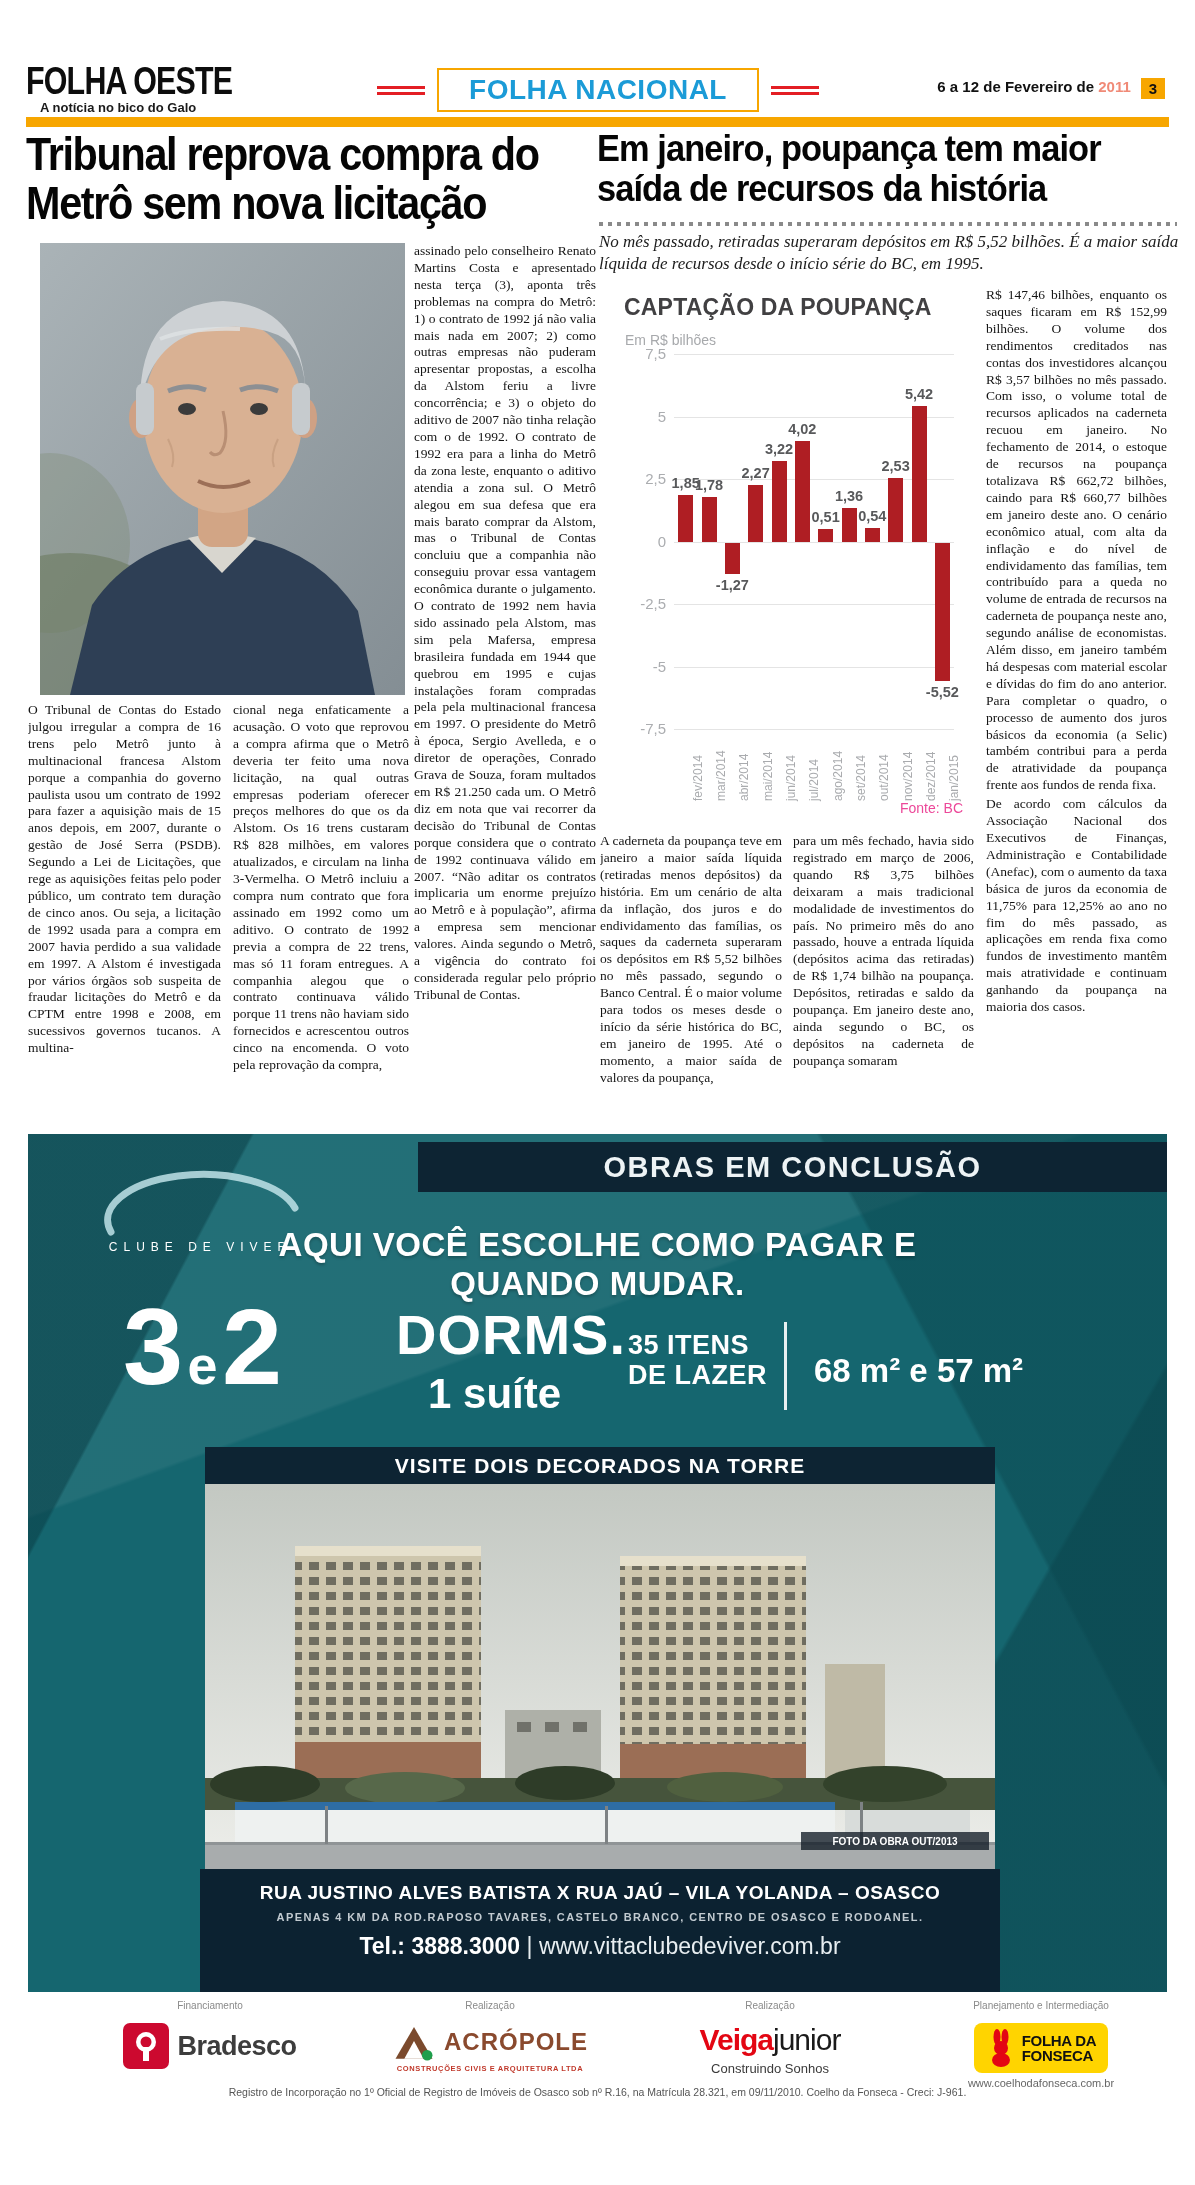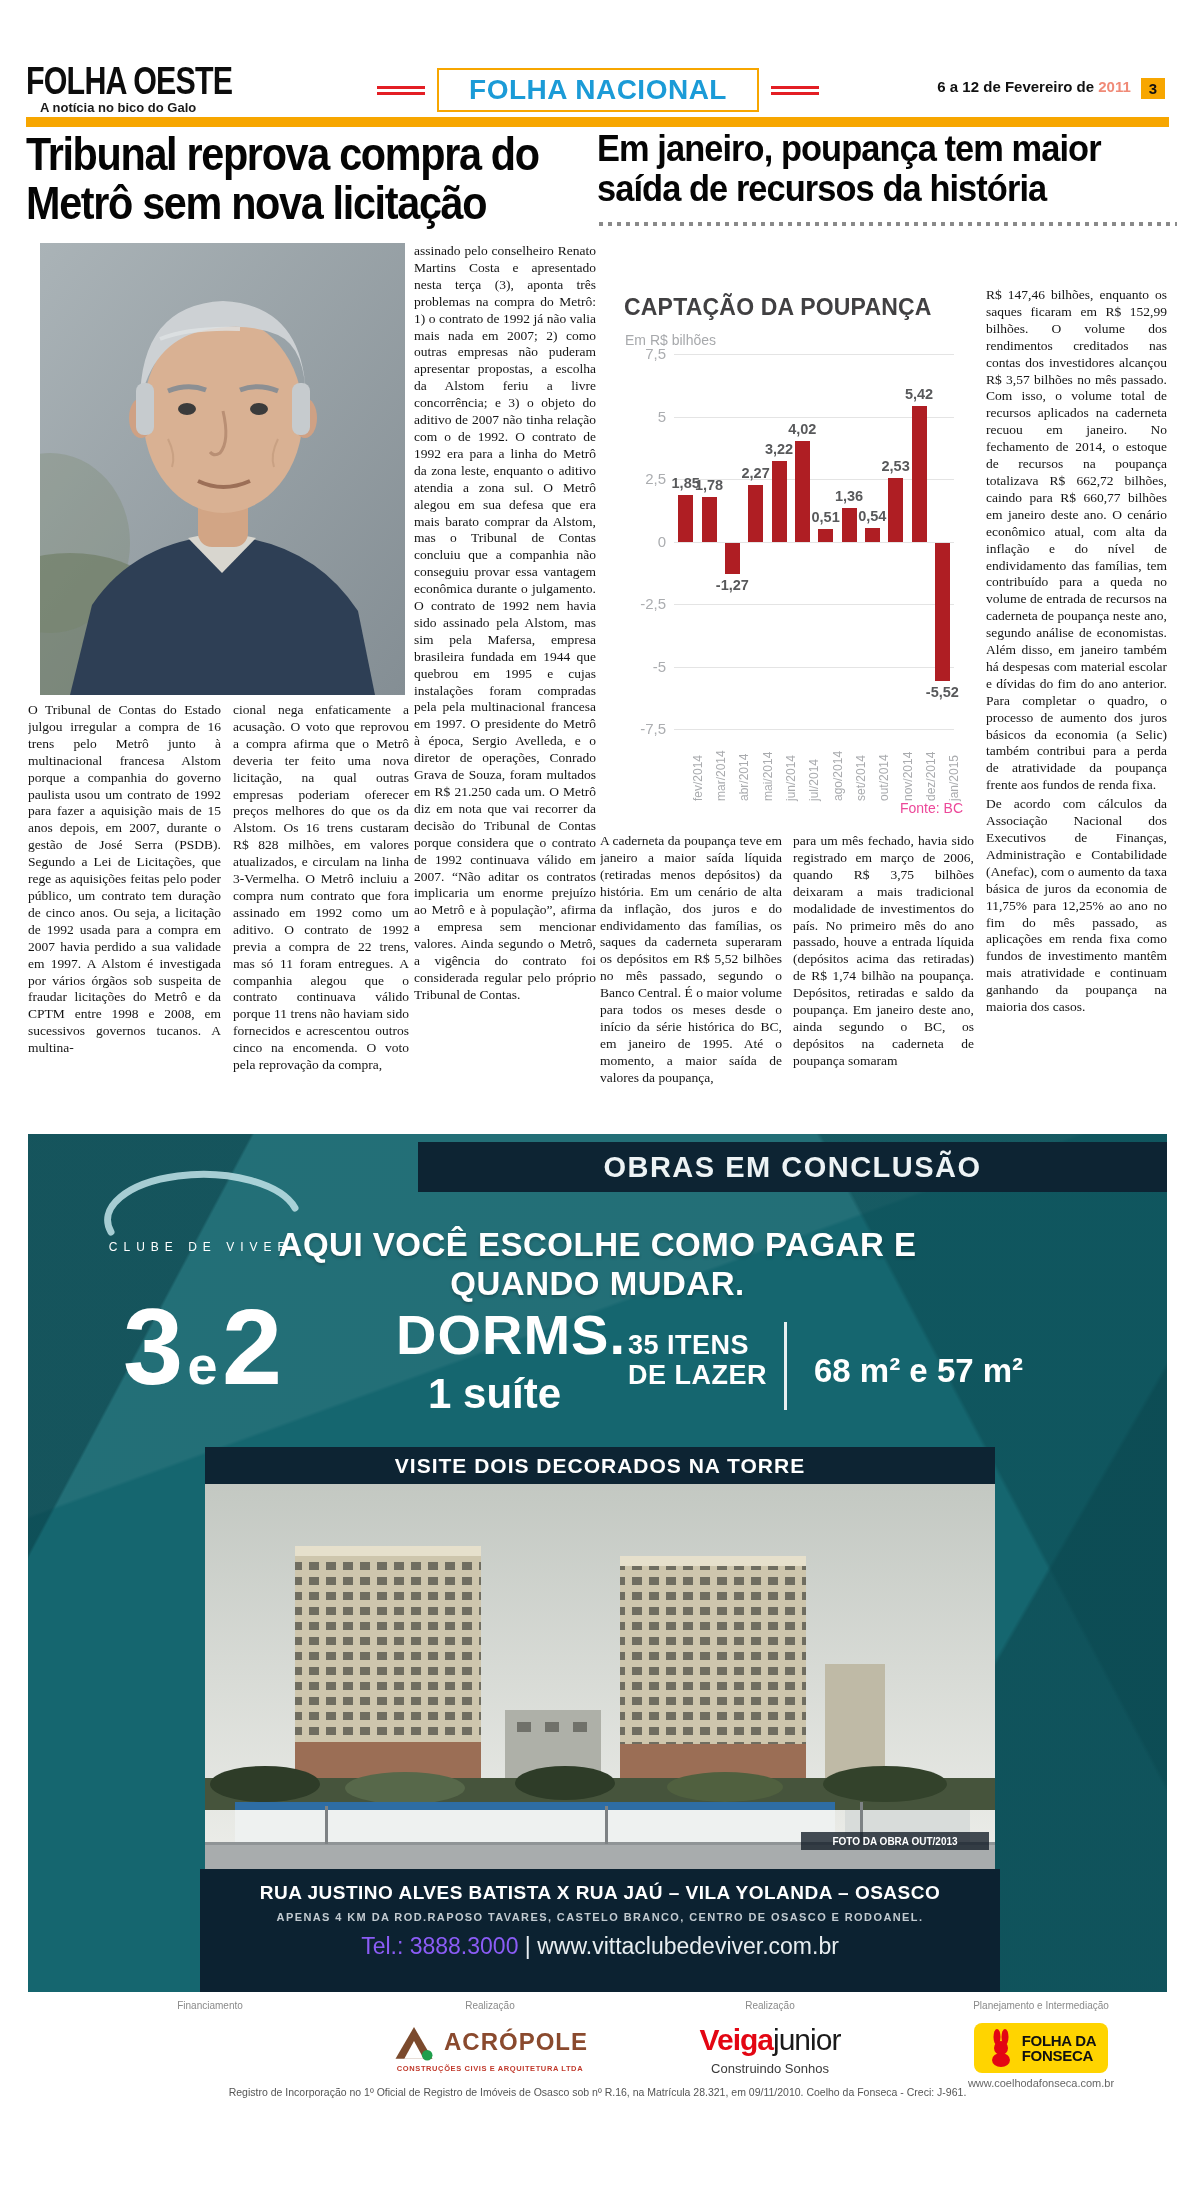--- a/index.html
+++ b/index.html
@@ -80,21 +80,21 @@
   .items { position:absolute; left:600px; top:36px; font-size:27px; line-height:30px; font-weight:bold; letter-spacing:.5px; }
   .spec-divider { position:absolute; left:756px; top:28px; width:3px; height:88px; background:rgba(255,255,255,.9); }
   .area { position:absolute; left:786px; top:58px; font-size:33px; font-weight:bold; }
   .visit-bar { position:absolute; left:177px; top:313px; width:790px; height:37px; background:#0D2433; text-align:center;
                line-height:37px; color:#fff; font-weight:bold; font-size:21px; letter-spacing:1px; }
   .ad-photo { position:absolute; left:177px; top:350px; width:790px; height:385px; overflow:hidden; }
   .addr-bar { position:absolute; left:172px; top:735px; width:800px; height:123px; background:#0C2231; text-align:center; }
   .addr-l1 { margin-top:13px; font-size:19px; font-weight:bold; color:#ffffff; letter-spacing:.5px; }
   .addr-l2 { margin-top:7px; font-size:11px; font-weight:bold; color:#C2CBD1; letter-spacing:1.4px; }
   .addr-l3 { margin-top:10px; font-size:23px; color:#E8EEF1; }
-  .addr-l3 .tel { font-weight:normal; color:#8b5cf6; }
+  .addr-l3 .tel { font-weight:bold; color:#ffffff; }
 
   
   .partner { position:absolute; top:2000px; text-align:center; }
   .partner .plabel { font-size:10px; color:#8a8a8a; margin-bottom:12px; }
   .p-bradesco { left:90px; width:240px; }
   .p-acropole { left:370px; width:240px; }
   .p-veiga    { left:650px; width:240px; }
   .p-coelho   { left:925px; width:232px; }
   .logo-row { display:flex; align-items:center; justify-content:center; gap:8px; }
   .bradesco-name { font-size:27px; font-weight:bold; color:#3d3d3d; letter-spacing:-.5px; }
@@ -159,20 +159,21 @@
       <path d="M120,96 Q150,84 200,86" stroke="#DFE2E4" stroke-width="4" fill="none" opacity=".8"></path>
     </svg>
   </div>
 
   <div class="body-col la-col1">O Tribunal de Contas do Estado julgou irregular a compra de 16 trens pelo Metrô junto à multinacional francesa Alstom porque a companhia do governo paulista usou um contrato de 1992 para fazer a aquisição mais de 15 anos depois, em 2007, durante o gestão de José Serra (PSDB). Segundo a Lei de Licitações, que rege as aquisições feitas pelo poder público, um contrato tem duração de cinco anos. Ou seja, a licitação de 1992 usada para a compra em 2007 havia perdido a sua validade em 1997. A Alstom é investigada por vários órgãos sob suspeita de fraudar licitações do Metrô e da CPTM entre 1998 e 2008, em sucessivos governos tucanos. A multina-</div>
   <div class="body-col la-col2">cional nega enfaticamente a acusação. O voto que reprovou a compra afirma que o Metrô deveria ter feito uma nova licitação, na qual outras empresas poderiam oferecer preços melhores do que os da Alstom. Os 16 trens custaram R$ 828 milhões, em valores atualizados, e circulam na linha 3-Vermelha. O Metrô incluiu a compra num contrato que fora assinado em 1992 como um aditivo. O contrato de 1992 previa a compra de 22 trens, mas só 11 foram entregues. A companhia alegou que o contrato continuava válido porque 11 trens não haviam sido fornecidos e acrescentou outros cinco na encomenda. O voto pela reprovação da compra,</div>
   <div class="body-col la-col3">assinado pelo conselheiro Renato Martins Costa e apresentado nesta terça (3), aponta três problemas na compra do Metrô: 1) o contrato de 1992 já não valia mais nada em 2007; 2) como outras empresas não puderam apresentar propostas, a escolha da Alstom feriu a livre concorrência; e 3) o objeto do aditivo de 2007 não tinha relação com o de 1992. O contrato de 1992 era para a linha do Metrô da zona leste, enquanto o aditivo atendia a zona sul. O Metrô alegou em sua defesa que era mais barato comprar da Alstom, mas o Tribunal de Contas concluiu que a companhia não conseguiu provar essa vantagem econômica durante o julgamento. O contrato de 1992 nem havia sido assinado pela Alstom, mas sim pela Mafersa, empresa brasileira fundada em 1944 que quebrou em 1995 e cujas instalações foram compradas pela pela multinacional francesa em 1997. O presidente do Metrô à época, Sergio Avelleda, e o diretor de operações, Conrado Grava de Souza, foram multados em R$ 21.250 cada um. O Metrô diz em nota que vai recorrer da decisão do Tribunal de Contas porque considera que o contrato de 1992 continuava válido em 2007. “Não aditar os contratos implicaria um enorme prejuízo ao Metrô e à população”, afirma a empresa sem mencionar valores. Ainda segundo o Metrô, a vigência do contrato foi considerada regular pelo próprio Tribunal de Contas.</div>
 
   <h1 class="hl-right">Em janeiro, poupança tem maior saída de recursos da história</h1>
   <div class="dotted-rule"></div>
+  <div class="deck">No mês passado, retiradas superaram depósitos em R$ 5,52 bilhões. É a maior saída líquida de recursos desde o início série do BC, em 1995.</div>
 
   <div class="chart" id="chart">
     <div class="chart-title">CAPTAÇÃO DA POUPANÇA</div>
     <div class="chart-sub">Em R$ bilhões</div>
     <div class="plot" id="plot">
         <div class="gridline" style="top: 0px;"></div>
         <div class="gridline" style="top: 62.5px;"></div>
         <div class="gridline" style="top: 125px;"></div>
         <div class="gridline" style="top: 187.5px;"></div>
         <div class="gridline" style="top: 250px;"></div>
@@ -314,20 +315,29 @@
       <div class="addr-l3">
         <span class="tel">Tel.: 3888.3000</span>
         <span>|</span>
         <span>www.vittaclubedeviver.com.br</span>
       </div>
     </div>
   </div>
 
   <div class="partner p-bradesco">
     <div class="plabel">Financiamento</div>
+    <div class="logo-row">
+      <svg width="46" height="46" viewBox="0 0 46 46">
+        <rect width="46" height="46" rx="7" fill="#CC092F"></rect>
+        <circle cx="23" cy="19" r="10" fill="#ffffff"></circle>
+        <circle cx="23" cy="19" r="5.5" fill="#CC092F"></circle>
+        <rect x="20" y="24" width="6" height="14" fill="#ffffff"></rect>
+      </svg>
+      <span class="bradesco-name">Bradesco</span>
+    </div>
   </div>
 
   <div class="partner p-acropole">
     <div class="plabel">Realização</div>
     <div class="logo-row">
       <svg width="44" height="38" viewBox="0 0 50 42">
         <path d="M4,40 L25,4 L46,40 Z" fill="#7B4A2D"></path>
         <path d="M14,40 L25,20 L36,40 Z" fill="#ffffff"></path>
         <circle cx="40" cy="36" r="6" fill="#1E9E4B"></circle>
       </svg>

